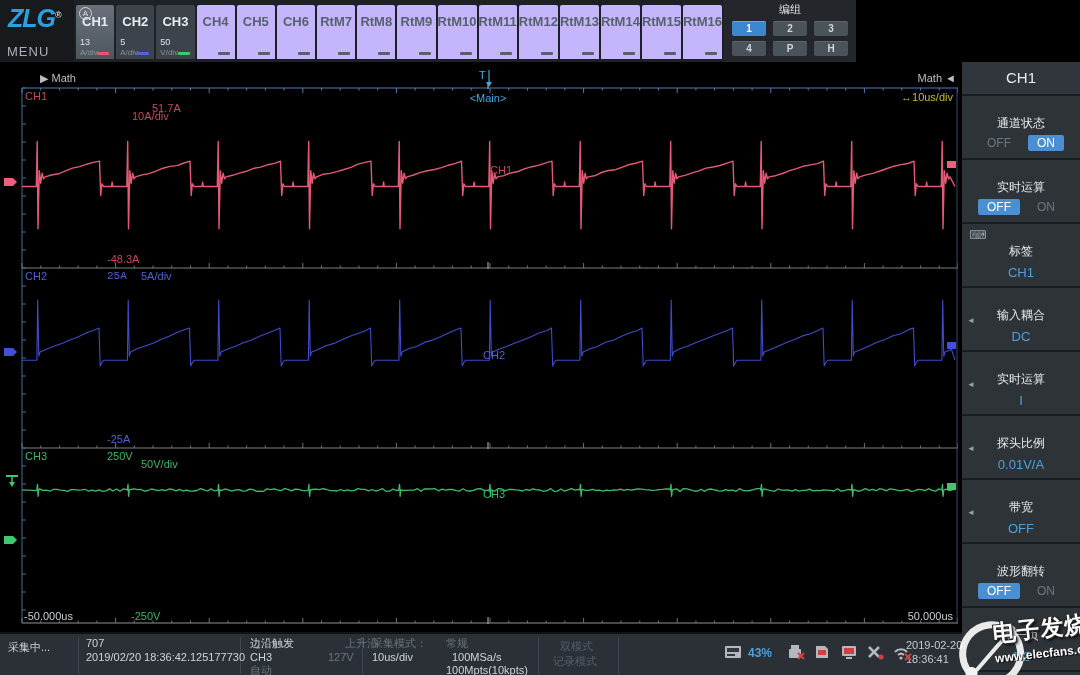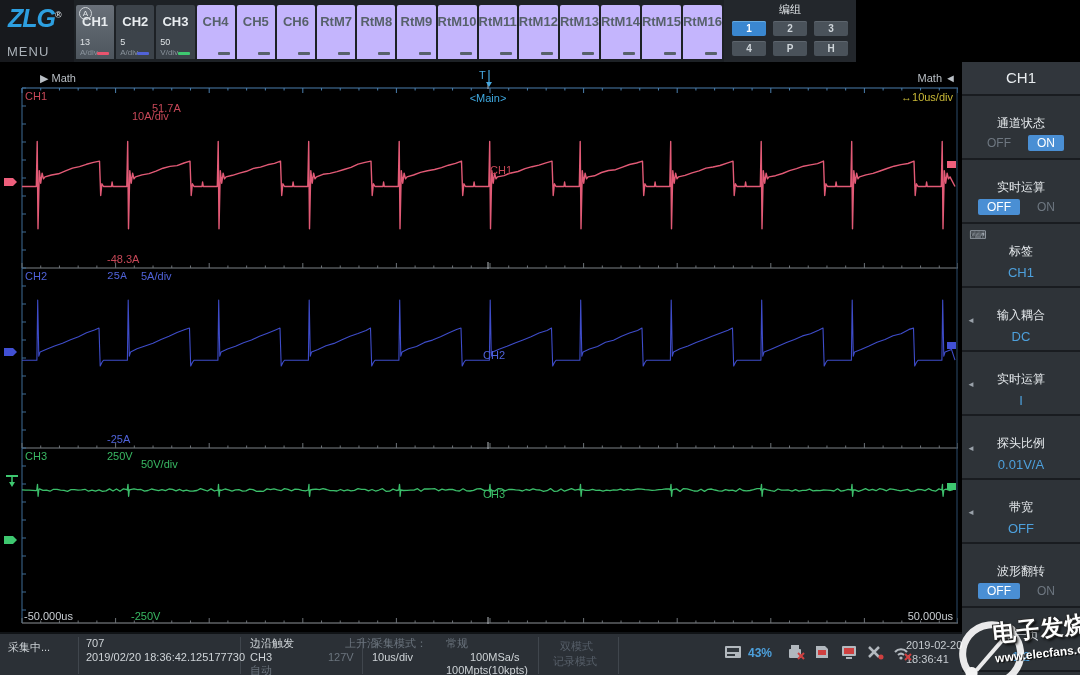--- a/index.html
+++ b/index.html
@@ -513,21 +513,21 @@
       <div class="sb-cell" style="left: 86px; top: 3px; color: rgb(207, 212, 216);">707</div>
       <div class="sb-cell" style="left: 86px; top: 17px; color: rgb(207, 212, 216);">2019/02/20 18:36:42.125177730</div>
       <div class="sb-cell" style="left: 250px; top: 3px; color: rgb(207, 212, 216);">边沿触发</div>
       <div class="sb-cell" style="left: 328px; top: 3px; color: rgb(107, 116, 126); margin-left: 17px;">上升沿</div>
       <div class="sb-cell" style="left: 250px; top: 17px; color: rgb(207, 212, 216);">CH3</div>
       <div class="sb-cell" style="left: 328px; top: 17px; color: rgb(107, 116, 126);">127V</div>
       <div class="sb-cell" style="left: 250px; top: 30px; color: rgb(107, 116, 126);">自动</div>
       <div class="sb-cell" style="left: 372px; top: 3px; color: rgb(107, 116, 126);">采集模式：</div>
       <div class="sb-cell" style="left: 372px; top: 17px; color: rgb(207, 212, 216);">10us/div</div>
       <div class="sb-cell" style="left: 446px; top: 3px; color: rgb(107, 116, 126);">常规</div>
-      <div class="sb-cell" style="left: 470px; top: 17px; color: rgb(207, 212, 216); text-align: right;">100MSa/s</div>
+      <div class="sb-cell" style="left: 452px; top: 17px; color: rgb(207, 212, 216); text-align: right;">100MSa/s</div>
       <div class="sb-cell" style="left: 446px; top: 30px; color: rgb(207, 212, 216);">100Mpts(10kpts)</div>
       <div class="sb-cell" style="left: 560px; top: 6px; color: rgb(87, 95, 105);">双模式</div>
       <div class="sb-cell" style="left: 553px; top: 21px; color: rgb(87, 95, 105);">记录模式</div>
       <div class="sb-cell" style="left: 748px; top: 13px; color: rgb(77, 160, 220); font-weight: bold; font-size: 12px;">43%</div>
       <div class="sb-cell" style="left: 906px; top: 5px; color: rgb(198, 203, 208);">2019-02-20</div>
       <div class="sb-cell" style="left: 906px; top: 19px; color: rgb(198, 203, 208);">18:36:41</div>
       <div class="st-icon" style="left: 724px;"><svg width="20" height="18">
           <rect x="1" y="2" width="16" height="12" rx="1" fill="#b2b8be"></rect>
           <rect x="3" y="4" width="12" height="4" fill="#31373d"></rect>
           <rect x="3" y="10" width="8" height="2" fill="#31373d"></rect>

